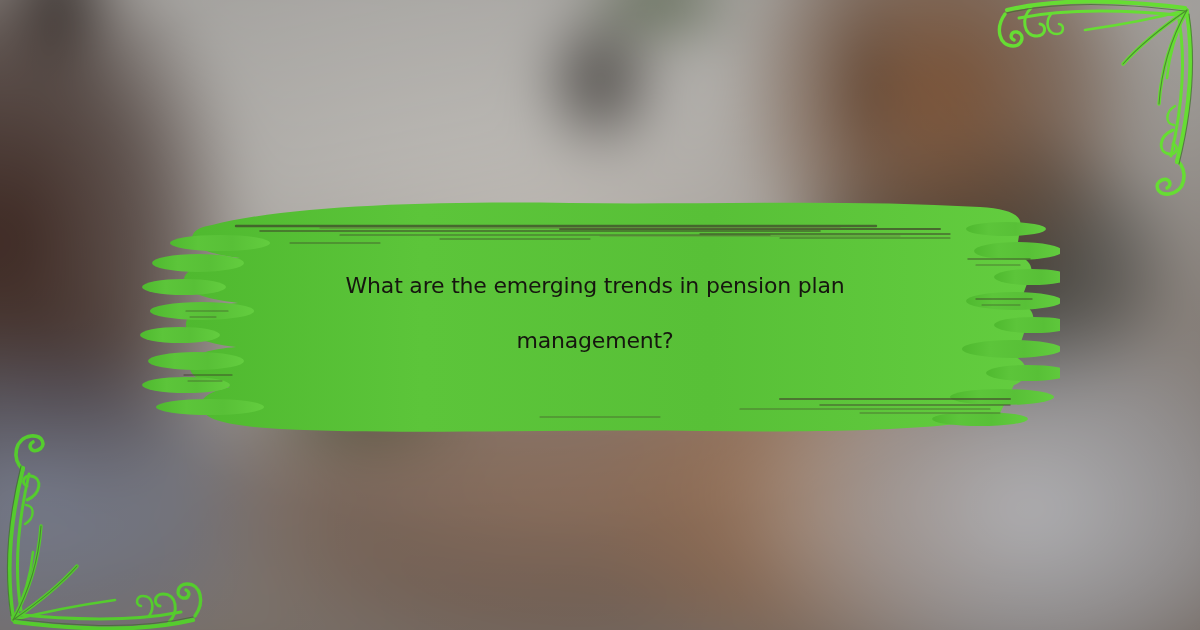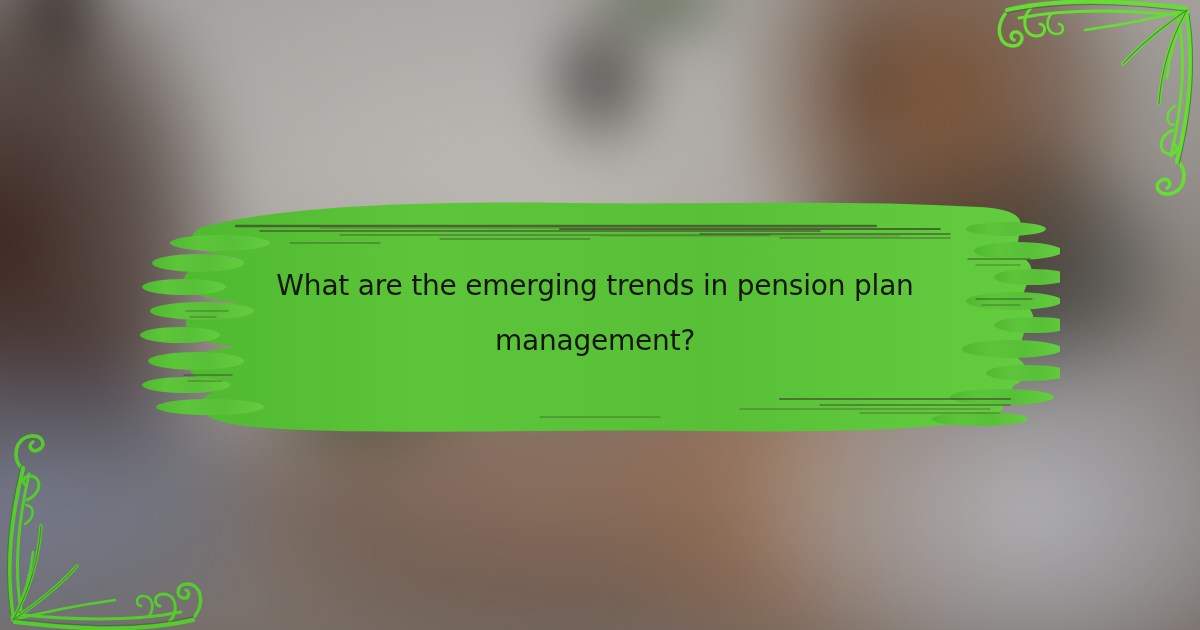--- a/index.html
+++ b/index.html
@@ -52,21 +52,21 @@
 
   
   #banner{position:absolute;left:140px;top:185px;width:920px;height:270px;}
   #banner svg{display:block;width:100%;height:100%;}
 
   
   #headline{
     position:absolute;left:175px;top:258px;width:840px;
     text-align:center;
     font-family:"DejaVu Sans",sans-serif;
-    font-size:28px;
+    font-size:22px;
     line-height:55px;
     font-weight:400;
     letter-spacing:-.2px;
     color:#16160f;
     white-space:pre-line;
   }
 
   
   .flourish{position:absolute;}
   #flourish-tr{right:-4px;top:-6px;width:215px;height:215px;}

